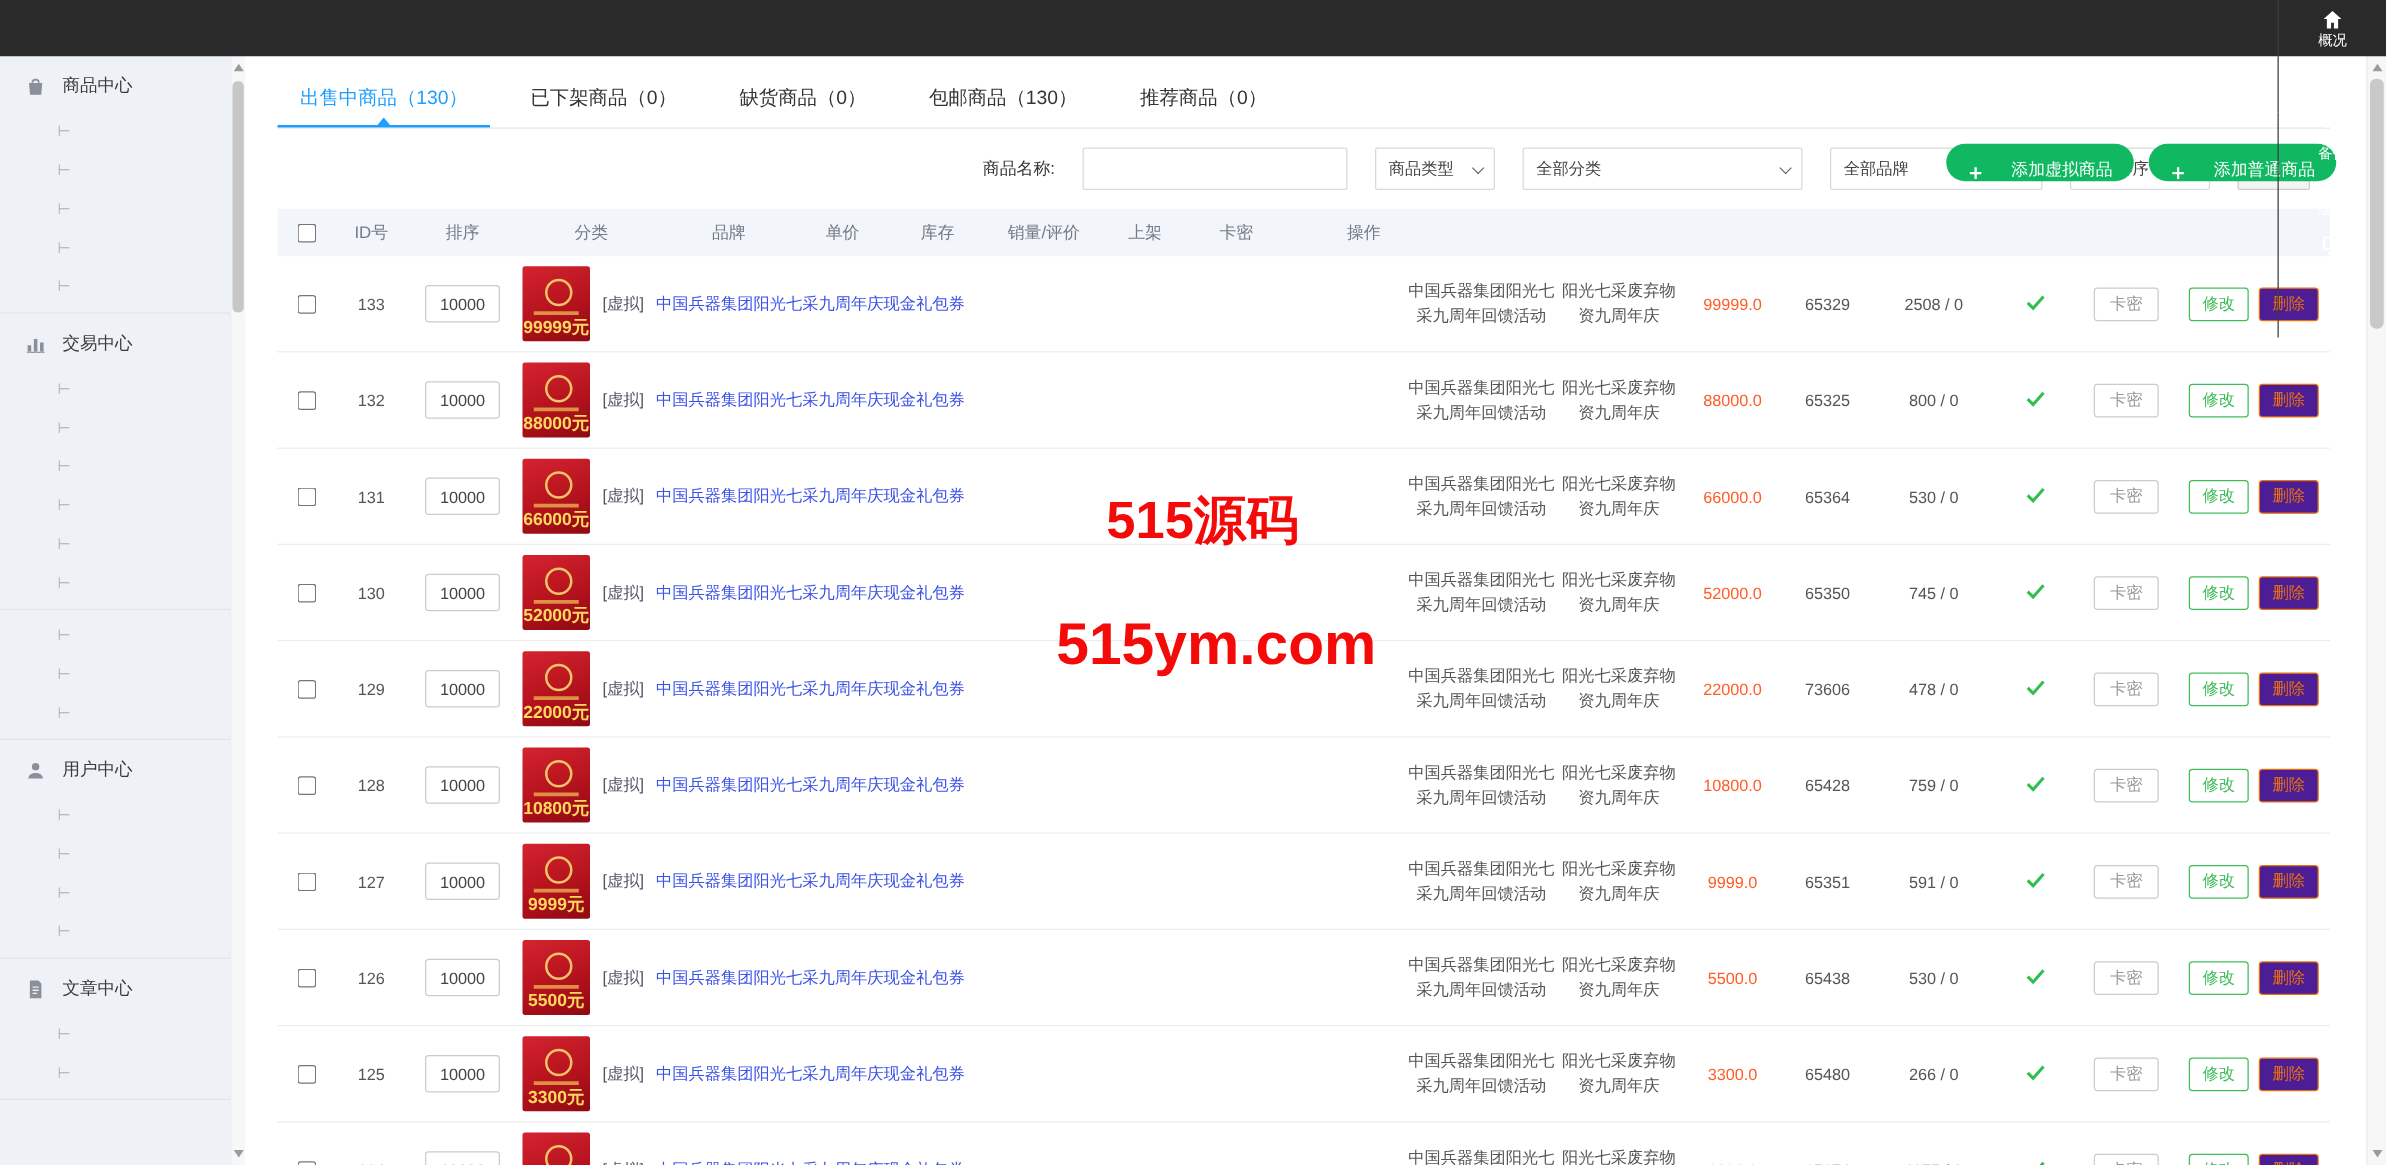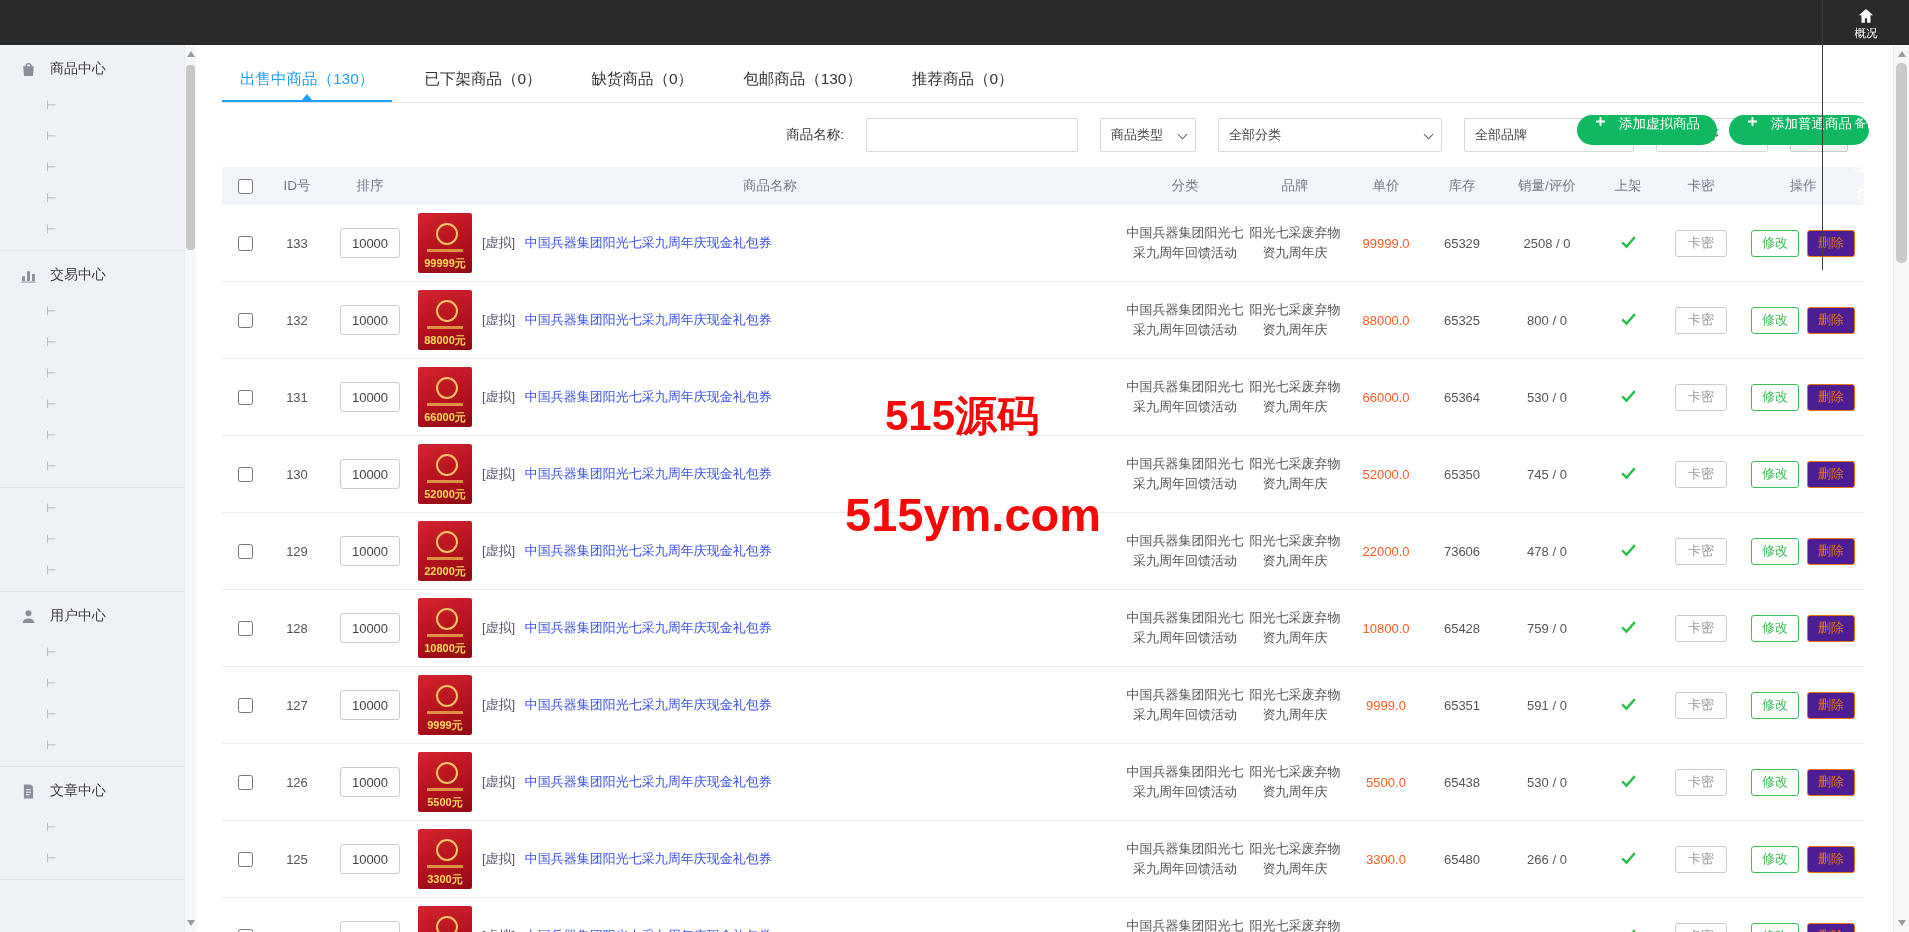--- a/index.html
+++ b/index.html
@@ -41,21 +41,21 @@
 
   
   .tabbar { position:relative; margin:0 29px 0 26px; padding-top:14px; height:58px;
     border-bottom:1px solid #e6e6e6; display:flex; align-items:flex-end; }
   .tab { position:relative; padding:0 18px; margin-right:14px; height:42px; line-height:38px;
     font-size:15.5px; color:#333; cursor:pointer; }
   .tab.active { color:#1e9fff; border-bottom:2px solid #1e9fff; }
   .tab.active::after { content:""; position:absolute; left:50%; bottom:0; margin-left:-5px;
     border-left:5px solid transparent; border-right:5px solid transparent; border-bottom:6px solid #1e9fff; }
   .add-buttons { position:absolute; right:24px; top:70px; display:flex; gap:12px; z-index:5; }
-  .btn-green { display:flex; align-items:flex-start; gap:12px; height:30px; padding:0 17px; border:none;
+  .btn-green { display:flex; align-items:flex-end; gap:22px; height:30px; padding:0 17px; border:none;
     border-radius:15px; background:#10b861; color:#fff; font-size:13.5px; cursor:pointer;
     font-family:inherit; }
   .btn-green .plus { width:13px; height:13px; color:#fff; }
   .btn-green .plus svg { width:13px; height:13px; display:block; }
 
   
   .filterbar { display:flex; justify-content:flex-end; align-items:center; gap:22px;
     margin:14px 45px 0 26px; height:36px; }
   .filter-label { font-size:13.5px; color:#333; }
   .txt-input { width:212px; height:34px; border:1px solid #d9d9d9; border-radius:2px; padding:0 8px;
@@ -89,21 +89,21 @@
   .c-op { width:122px; display:flex; justify-content:center; gap:8px; }
   input[type=checkbox] { width:15px; height:15px; accent-color:#fff; border:1px solid #bbb; cursor:pointer; }
   .sort-input { width:60px; height:30px; border:1px solid #ccc; border-radius:3px; text-align:center;
     font-size:13px; color:#444; outline:none; font-family:inherit; }
   .thumb { position:relative; width:54px; height:60px; border-radius:2px; overflow:hidden;
     background:linear-gradient(160deg,#d42430 0%,#b5121d 55%,#8f0a13 100%); }
   .thumb::before { content:""; position:absolute; left:50%; top:10px; margin-left:-9px; width:18px; height:18px;
     border:2px solid #f0c468; border-radius:50%; }
   .thumb::after { content:""; position:absolute; left:9px; top:36px; right:9px; height:3px; background:#e8b04d; opacity:.8; }
   .thumb .amt { position:absolute; left:0; right:0; bottom:2px; text-align:center; color:#ffd95e;
-    font-size:11px; font-weight:bold; letter-spacing:0; white-space:nowrap; }
+    font-size:14px; font-weight:bold; letter-spacing:0; white-space:nowrap; }
   .tag { color:#53536a; margin-right:6px; }
   .name-link { color:#3b52e6; text-decoration:none; cursor:pointer; }
   .price { color:#ff5c26; }
   .check { width:19px; height:19px; display:inline-block; }
   .check svg { width:19px; height:19px; display:block; }
   .btn-card { width:52px; height:27px; background:#fff; border:1px solid #ccc; border-radius:3px;
     color:#999; font-size:13px; cursor:pointer; font-family:inherit; }
   .btn-edit { width:48px; height:27px; background:#fff; border:1px solid #3ebd5a; border-radius:3px;
     color:#3ebd5a; font-size:13px; cursor:pointer; font-family:inherit; }
   .btn-del { width:48px; height:27px; background:#4c1d95; border:1px solid #e8720c; border-radius:3px;
@@ -436,21 +436,20 @@
     <button class="btn-search">搜索</button>
   </div>
 
   <div class="table">
     <div class="thead">
       <div class="col c-cb">
           <input type="checkbox" style="">
         </div>
       <div class="col c-id">ID号</div>
       <div class="col c-sort">排序</div>
-      <div class="col c-namehead">商品名称</div>
       <div class="col c-cat">分类</div>
       <div class="col c-brand">品牌</div>
       <div class="col c-price">单价</div>
       <div class="col c-stock">库存</div>
       <div class="col c-sales">销量/评价</div>
       <div class="col c-on">上架</div>
       <div class="col c-card">卡密</div>
       <div class="col c-op">操作</div>
     </div>
 

